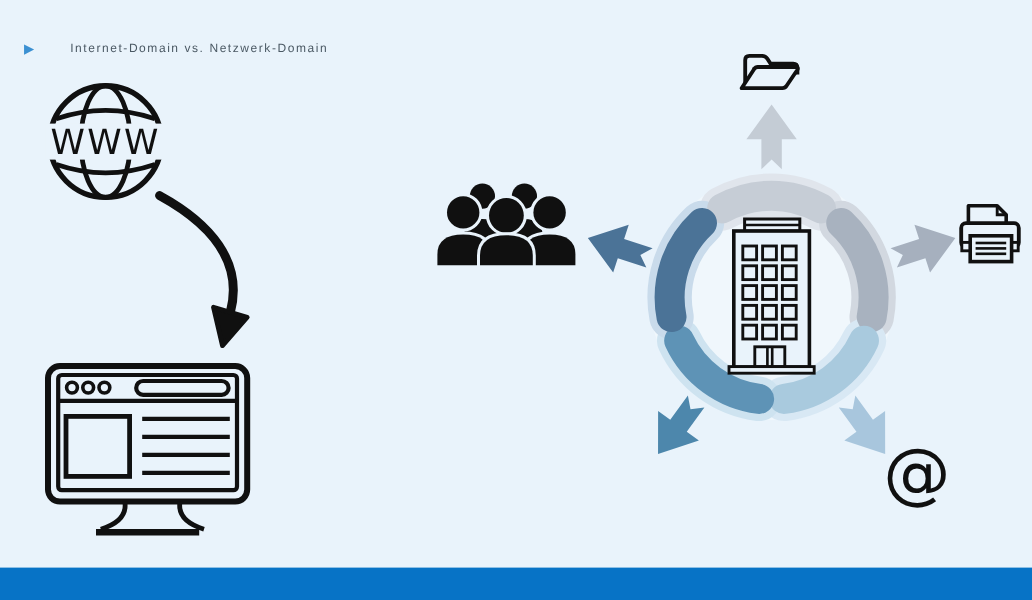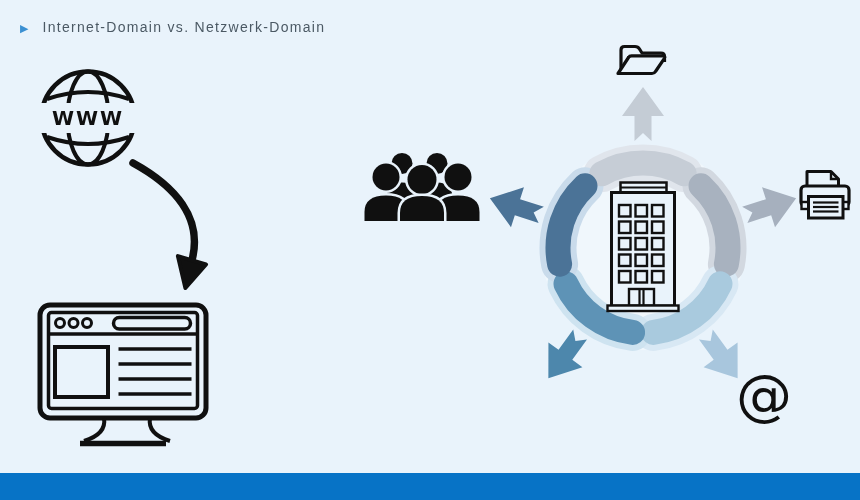--- a/index.html
+++ b/index.html
@@ -14,23 +14,23 @@
     position:absolute;left:20px;top:18px;
     display:flex;align-items:center;gap:13px;
   }
   .bullet{
     color:var(--bullet,#3b90d2);
     font-size:11px;line-height:1;
     transform:translateY(1px);
   }
   .title{
     color:var(--title-text,#4b5964);
-    font-size:14px;font-weight:400;
+    font-size:10px;font-weight:400;
     letter-spacing:1.3px;
-    margin:1px;
+    margin:17px;
   }
   svg.scene{position:absolute;left:0;top:0;}
   .ink{stroke:var(--ink,#101010);fill:none;}
   .ink-fill{fill:var(--ink,#101010);}
   .bgfill{fill:var(--background,#e9f3fb);}
   .halo{fill:none;stroke-linecap:round;}
   .arc{fill:none;stroke-linecap:round;}
   .halo-top{stroke:var(--halo-top,#e0e5ec);}
   .halo-right{stroke:var(--halo-right,#d2d8e0);}
   .halo-left{stroke:var(--halo-left,#c9dbeb);}
@@ -45,21 +45,21 @@
   .arr-right{fill:var(--arrow-right,#a6b0be);}
   .arr-left{fill:var(--arrow-left,#4b7397);}
   .arr-bl{fill:var(--arrow-bottom-left,#4d87ac);}
   .arr-br{fill:var(--arrow-bottom-right,#a8c6dd);}
   .label{position:absolute;color:#101010;}
   .www-label{
     left:38px;top:103px;width:100px;height:30px;
     background:var(--background,#e9f3fb);
     display:flex;align-items:center;justify-content:center;
     font-family:"DejaVu Sans",sans-serif;
-    font-weight:700;font-size:20px;letter-spacing:2px;
+    font-weight:400;font-size:29px;letter-spacing:2px;
   }
   .passwords-label{
     left:447px;top:386px;
     font-size:26.5px;font-weight:500;
   }
   .email-label{
     left:736px;top:362px;
     font-family:"DejaVu Sans",sans-serif;
     font-size:56px;font-weight:400;
   }

